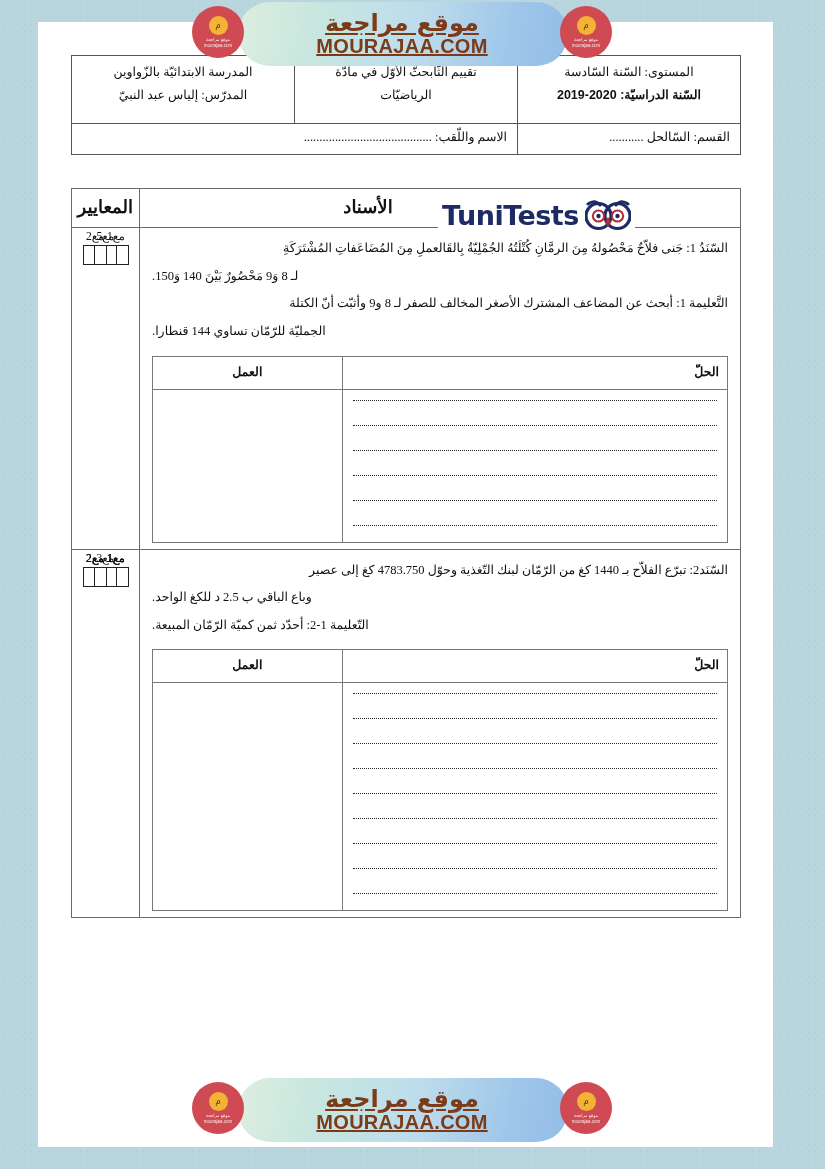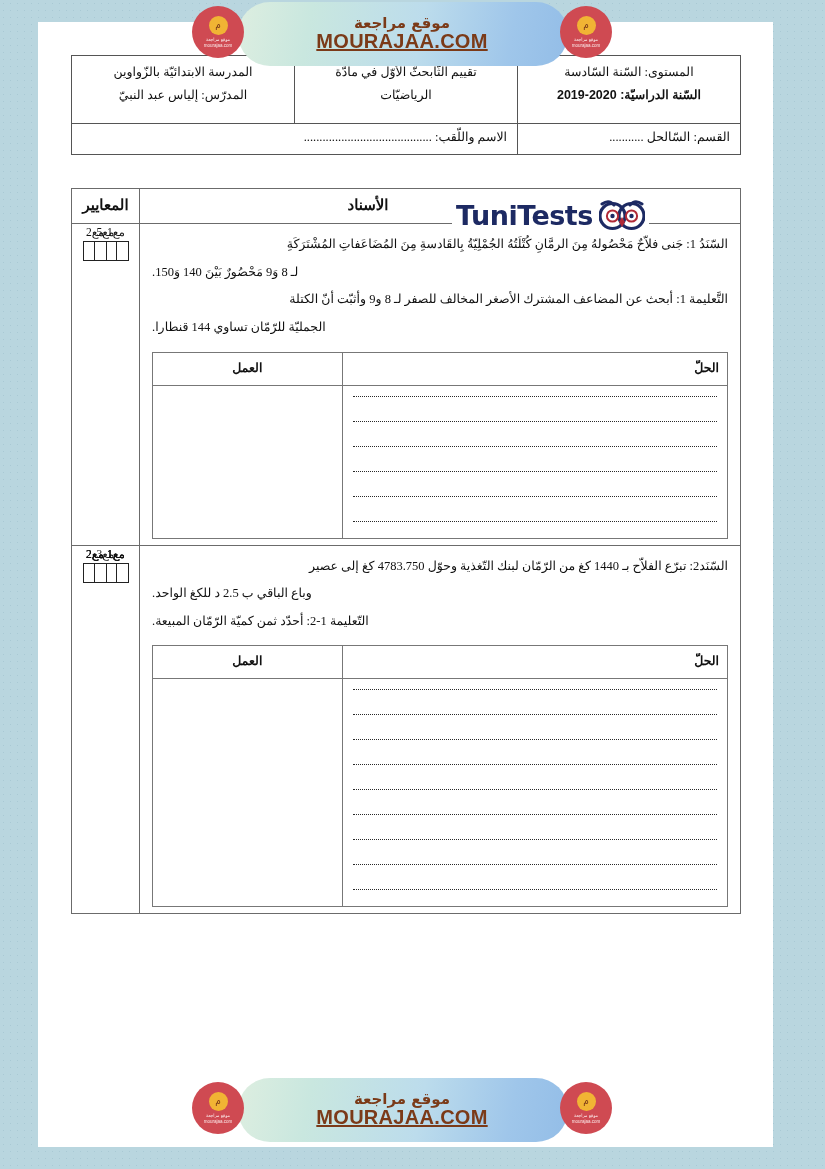--- a/index.html
+++ b/index.html
@@ -60,22 +60,23 @@
     background: linear-gradient(100deg, #ddeee0 0%, #c9e7df 22%, #bcdcec 55%, #9fc6ea 82%, #93bde7 100%);
   }
   .banner-text {
     position: relative;
     z-index: 2;
     text-align: center;
     line-height: 1.05;
     color: #7b3a18;
   }
   .banner-ar {
-    font-size: 15px;
+    font-size: 24px;
     font-weight: bold;
+    text-decoration: underline;
     letter-spacing: 0.5px;
     font-family: "DejaVu Sans", "Liberation Sans", sans-serif;
   }
   .banner-en {
     font-size: 20px;
     font-weight: bold;
     text-decoration: underline;
     letter-spacing: 0.3px;
     font-family: "Liberation Sans", sans-serif;
     direction: ltr;
@@ -139,21 +140,21 @@
     background: #fff;
   }
   .info-table td .ln { display: block; white-space: nowrap; }
   .num { font-family: "Liberation Sans", sans-serif; font-weight: bold; }
 
   .row-name td { text-align: right; line-height: 1.4; padding: 5px 10px 7px; }
 
   
   .tuni-logo {
     position: absolute;
-    left: 414px;
+    left: 400px;
     top: 176px;
     z-index: 7;
     display: flex;
     align-items: center;
     gap: 6px;
     background: #fff;
     padding: 0 4px;
   }
   .tuni-word {
     font-family: "DejaVu Sans", "Liberation Sans", sans-serif;
@@ -176,21 +177,21 @@
   }
   .main-table > tbody > tr > td {
     border: 1px solid #6b6b6b;
     vertical-align: top;
     background: #fff;
   }
   .col-crit { width: 68px; }
 
   .head-cell {
     text-align: center;
-    font-size: 15px;
+    font-size: 18px;
     font-weight: bold;
     padding: 7px 6px 9px;
     color: #111;
   }
   .head-sanad { padding-right: 150px; }
 
   .body-cell { padding: 0; }
 
   
   .stmt {
@@ -299,21 +300,21 @@
     <tbody>
 
       <tr>
         <td class="head-cell head-sanad">الأسناد</td>
         <td class="head-cell">المعايير</td>
       </tr>
 
       <tr>
         <td class="body-cell">
           <div class="stmt">
-            <p>السّنَدُ 1: جَنى فلاّحٌ مَحْصُولهُ مِنَ الرمَّانِ كُتْلَتُهُ الجُمْلِيّةُ بِالقَادسةِ مِنَ المُضَاعَفاتِ المُشْتَرَكَةِ</p>
+            <p>السّنَدُ 1: جَنى فلاّحٌ مَحْصُولهُ مِنَ الرمَّانِ كُتْلَتُهُ الجُمْلِيّةُ بِالقَالعملِ مِنَ المُضَاعَفاتِ المُشْتَرَكَةِ</p>
             <p class="tail">لـ 8 وَ9 مَحْصُورٌ بَيْنَ 140 وَ150.</p>
             <p>التَّعليمة 1: أبحث عن المضاعف المشترك الأصغر المخالف للصفر لـ 8 و9 وأثبّت أنّ الكتلة</p>
             <p class="tail">الجمليّة للرّمّان تساوي 144 قنطارا.</p>
           </div>
           <table class="sol">
             <colgroup>
                 <col style="width:67%">
                 <col>
               </colgroup>
             <tbody>

